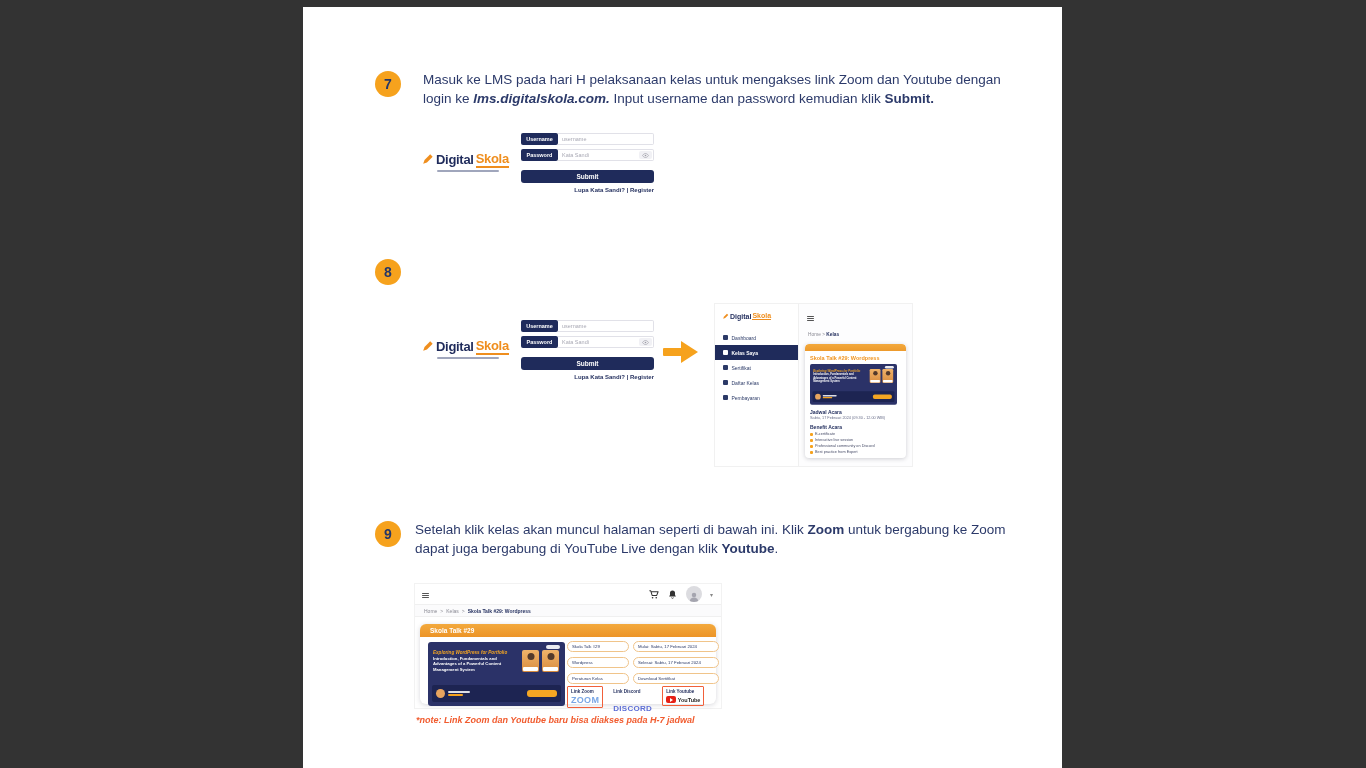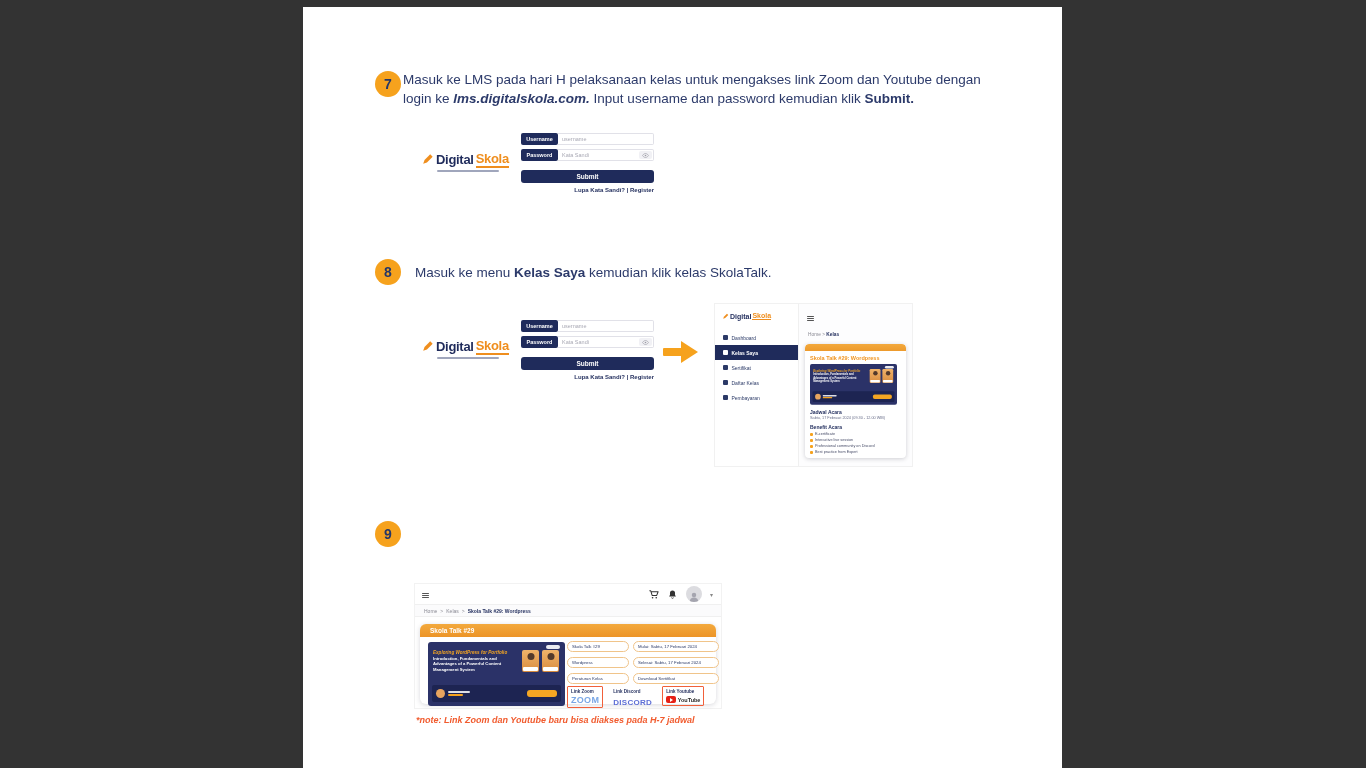--- a/index.html
+++ b/index.html
@@ -107,39 +107,39 @@
                  display:flex; align-items:center; padding-left:10px; color:#fff; font-weight:700; font-size:6.5px; }
   .cs-banner { position:absolute; left:8px; top:18px; }
   .cs-pills { position:absolute; left:147px; top:17px; display:grid; grid-template-columns:62px 86px; grid-column-gap:4px; grid-row-gap:5px; }
   .pill { height:11px; border:1px solid #f0c48a; border-radius:6px; background:#fff; display:flex;
           align-items:center; padding:0 4px; font-size:4.3px; color:#2b3a67; white-space:nowrap; overflow:hidden; }
   .cs-links { position:absolute; left:147px; top:62px; display:flex; align-items:flex-start; gap:7px; }
   .link-box { border:1px solid #f1603a; border-radius:1px; padding:2px 3px; }
   .link-plain { padding:3px 3px; }
   .link-label { font-size:4.5px; font-weight:700; color:#1f2b5b; }
   .zoom-brand { font-size:9px; font-weight:700; color:#7aa7e6; letter-spacing:.3px; margin-top:1px; }
-  .discord-brand { font-size:8px; font-weight:700; color:#5e6fd6; letter-spacing:.3px; margin-top:4px; }
+  .discord-brand { font-size:8px; font-weight:700; color:#5e6fd6; letter-spacing:.3px; margin-top:10px; }
   .yt-row { display:flex; align-items:center; gap:1.5px; margin-top:2px; }
   .yt-icon { width:10px; height:7px; background:#e62117; border-radius:2px; display:flex; align-items:center; justify-content:center; }
   .yt-icon i { width:0; height:0; border-top:2px solid transparent; border-bottom:2px solid transparent; border-left:3px solid #fff; }
   .yt-text { font-size:5.5px; font-weight:700; color:#282828; }
 
   .note { position:absolute; font-size:9px; font-weight:700; font-style:italic; color:#f15b2e; }
 
   svg { display:block; }
 </style>
 </head>
 <body>
 
 <div class="paper">
 
   <div class="badge" style="left:72px; top:64px;">
     <span>7</span>
   </div>
-  <div class="step-text" style="left:100px; top:63px; width:588px;"><span>Masuk ke LMS pada hari H pelaksanaan kelas untuk mengakses link Zoom dan Youtube dengan login ke </span><span class="bi">lms.digitalskola.com.</span><span> Input username dan password kemudian klik </span><span class="b">Submit.</span></div>
+  <div class="step-text" style="left:120px; top:63px; width:588px;"><span>Masuk ke LMS pada hari H pelaksanaan kelas untuk mengakses link Zoom dan Youtube dengan login ke </span><span class="bi">lms.digitalskola.com.</span><span> Input username dan password kemudian klik </span><span class="b">Submit.</span></div>
 
   <div class="login-shot" style="left:118px; top:124px;">
     <div class="ls-logo">
       <div class="logo-row">
         <svg class="logo-pencil" viewBox="0 0 24 24">
             <path fill="#ef8e1e" d="M4 20l2.5-7L17 2.5 21.5 7 11 17.5 4 20z"></path>
           </svg>
         <span class="logo-digital">Digital</span>
           <span class="logo-skola">Skola</span>
       </div>
@@ -161,21 +161,20 @@
         </div>
       </div>
       <button class="ls-submit">Submit</button>
       <div class="ls-footer">Lupa Kata Sandi? | Register</div>
     </div>
   </div>
 
   <div class="badge" style="left:72px; top:252px;">
     <span>8</span>
   </div>
-  <div class="step-text" style="left:112px; top:256px; width:588px;"><span>Masuk ke menu </span><span class="b">Kelas Saya</span><span> kemudian klik kelas SkolaTalk.</span></div>
 
   <div class="login-shot" style="left:118px; top:311px;">
     <div class="ls-logo">
       <div class="logo-row">
         <svg class="logo-pencil" viewBox="0 0 24 24">
             <path fill="#ef8e1e" d="M4 20l2.5-7L17 2.5 21.5 7 11 17.5 4 20z"></path>
           </svg>
         <span class="logo-digital">Digital</span>
           <span class="logo-skola">Skola</span>
       </div>
@@ -290,20 +289,21 @@
               <span>Best practice from Expert</span>
             </div>
         </div>
       </div>
     </div>
   </div>
 
   <div class="badge" style="left:72px; top:514px;">
     <span>9</span>
   </div>
+  <div class="step-text" style="left:112px; top:513px; width:592px;"><span>Setelah klik kelas akan muncul halaman seperti di bawah ini. Klik </span><span class="b">Zoom</span><span> untuk bergabung ke Zoom dapat juga bergabung di YouTube Live dengan klik </span><span class="b">Youtube</span><span>.</span></div>
 
   <div class="class-shot" style="left:112px; top:577px;">
     <div class="cs-topbar">
       <div class="hamburger">
           <i></i>
           <i></i>
           <i></i>
         </div>
       <div class="cs-icons">
         <svg width="11" height="11" viewBox="0 0 24 24">

